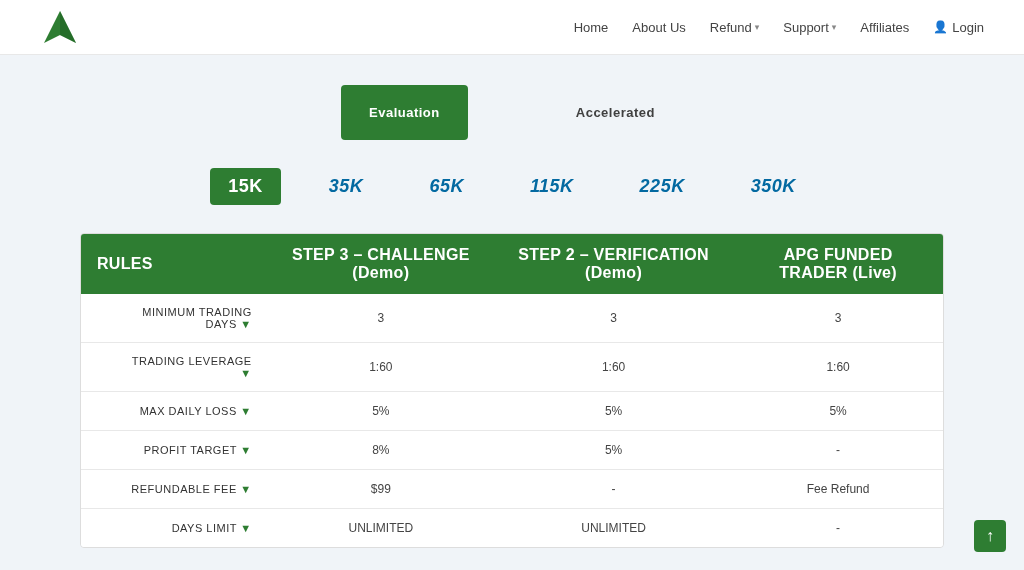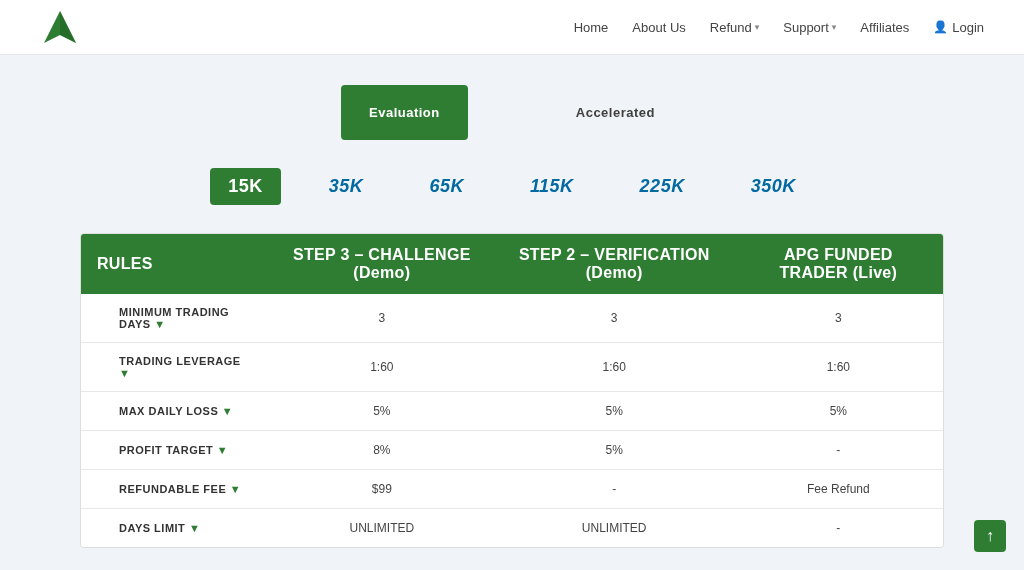--- a/index.html
+++ b/index.html
@@ -148,22 +148,22 @@
     tbody tr:last-child {
       border-bottom: none;
     }
     tbody td {
       padding: 12px 16px;
       font-size: 12px;
       text-align: center;
       color: #444;
     }
     tbody td:first-child {
-      text-align: left;
-      font-weight: 700;
+      text-align: right;
+      font-weight: 400;
       font-size: 11px;
       letter-spacing: 0.5px;
       color: #333;
       padding-left: 38px;
     }
     .row-label-arrow {
       color: #2e7d32;
       font-size: 11px;
     }
 

